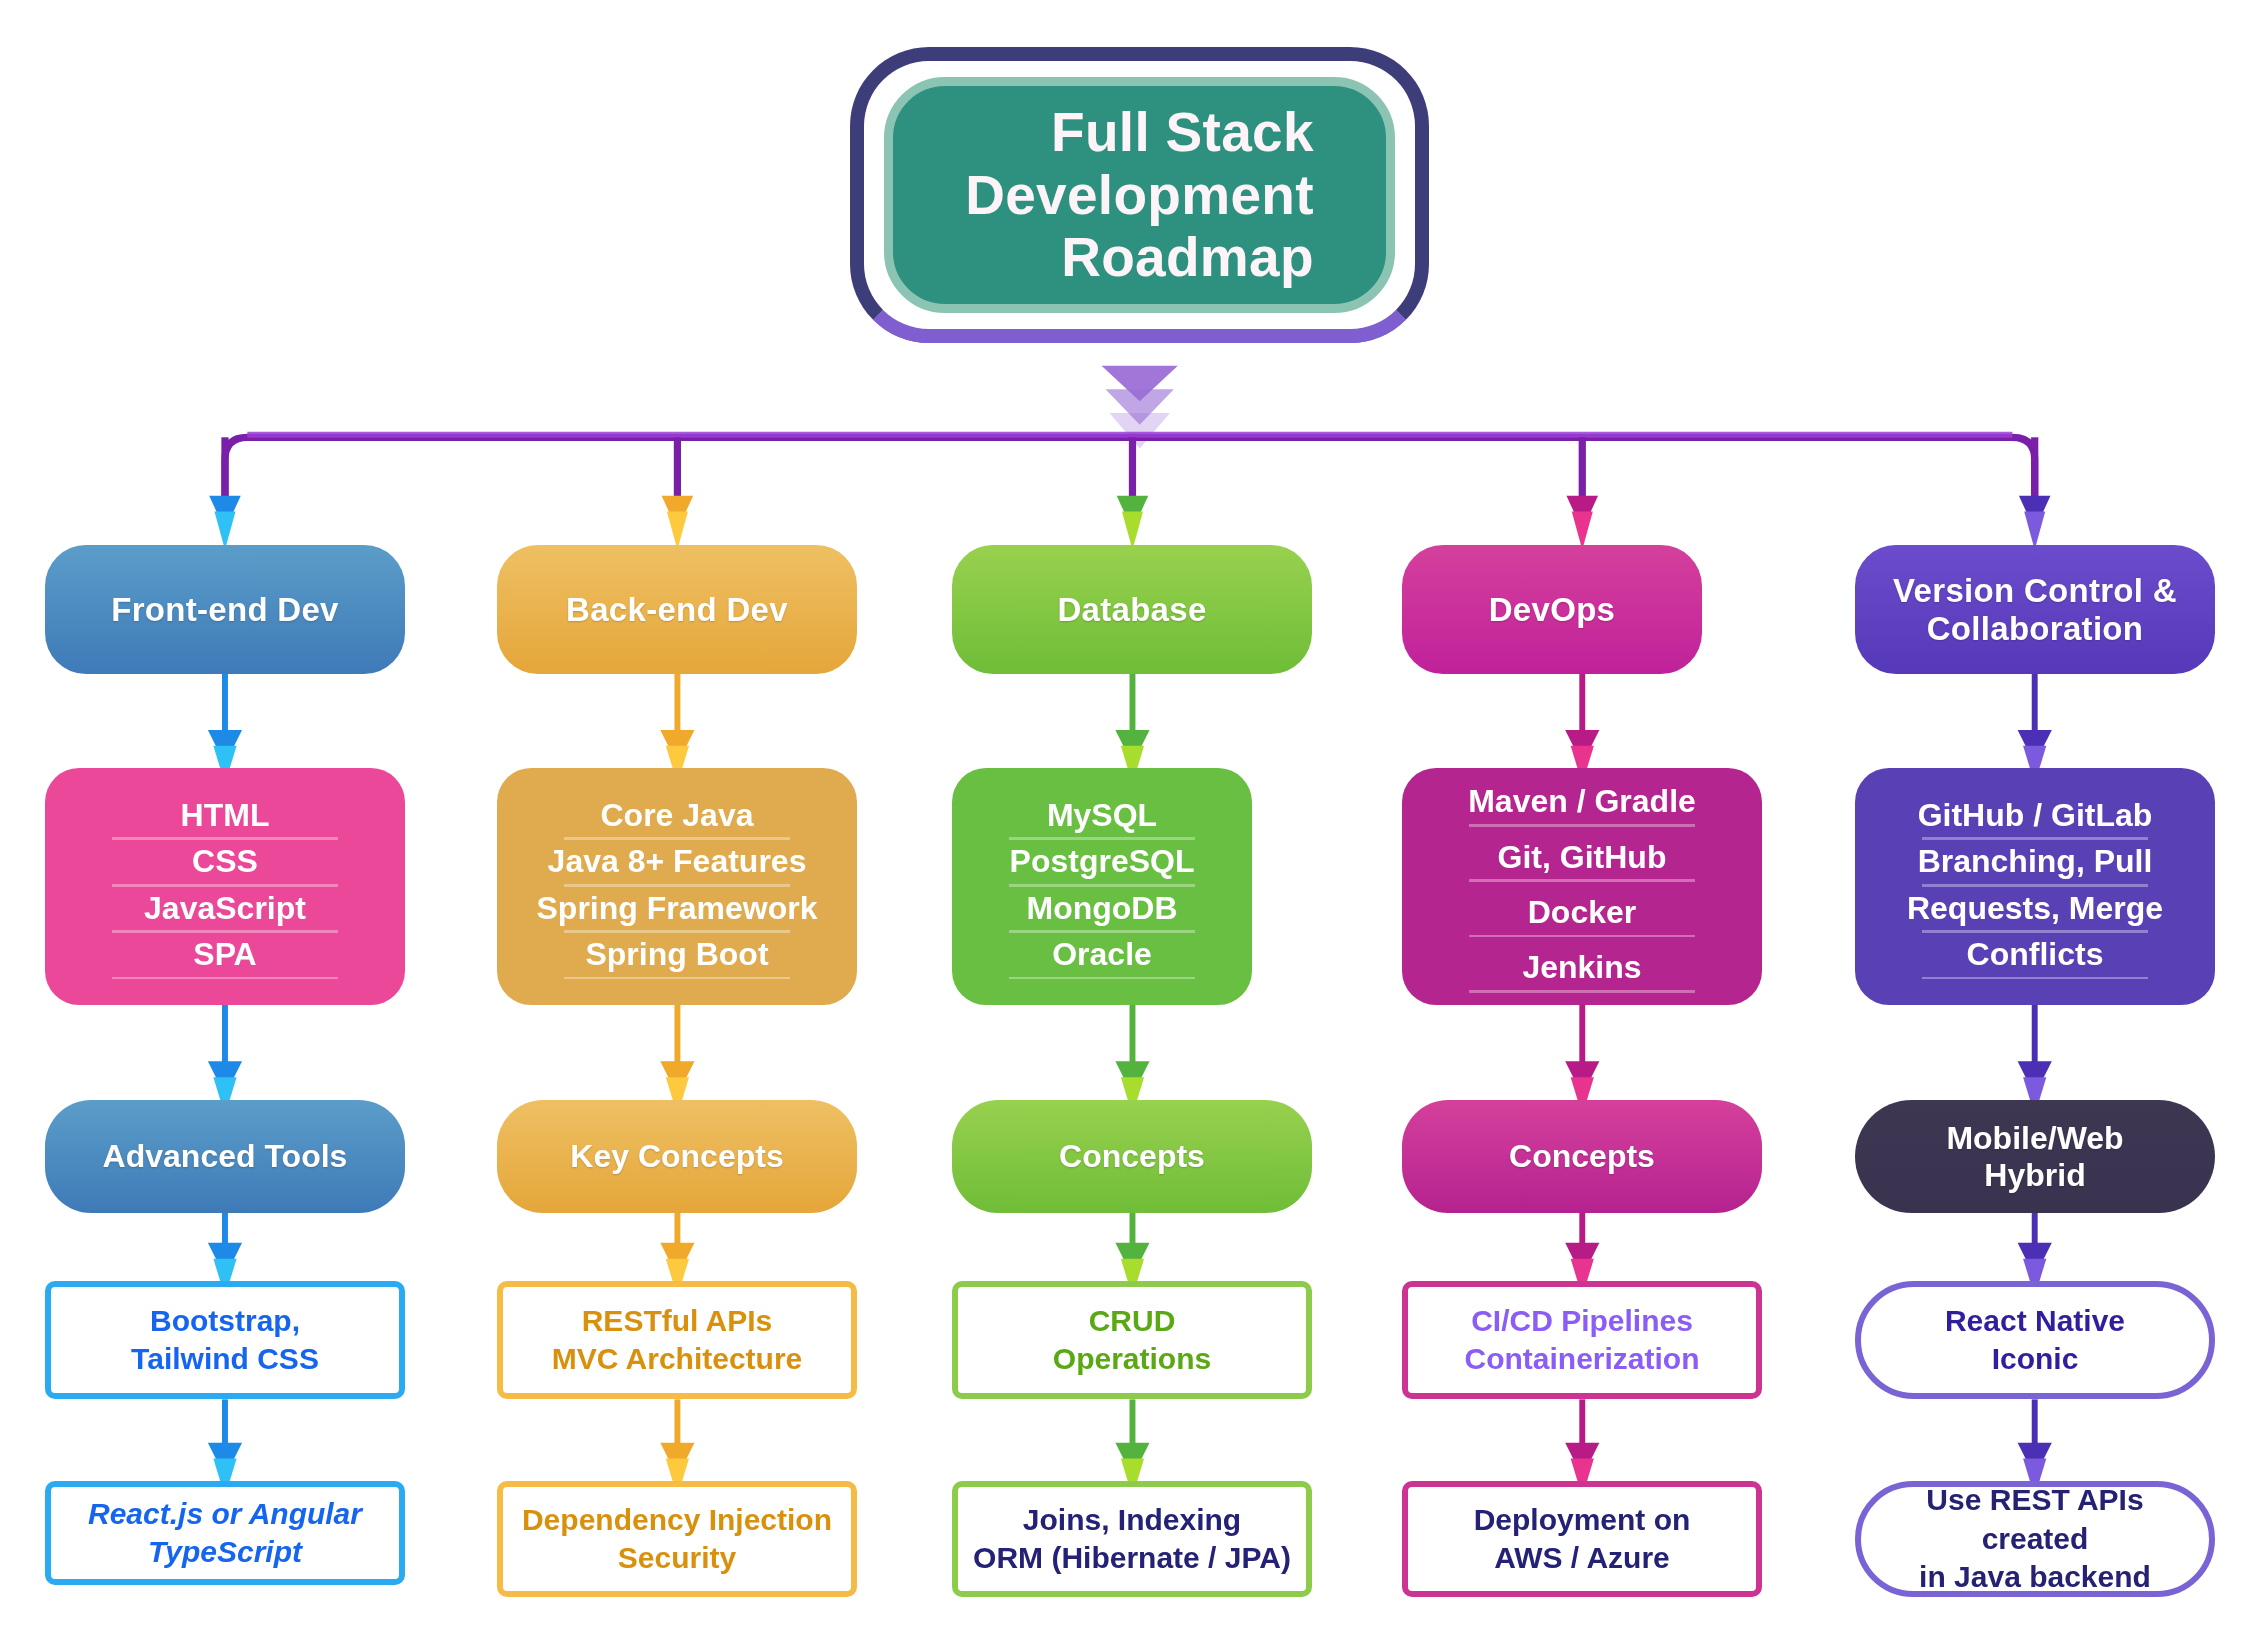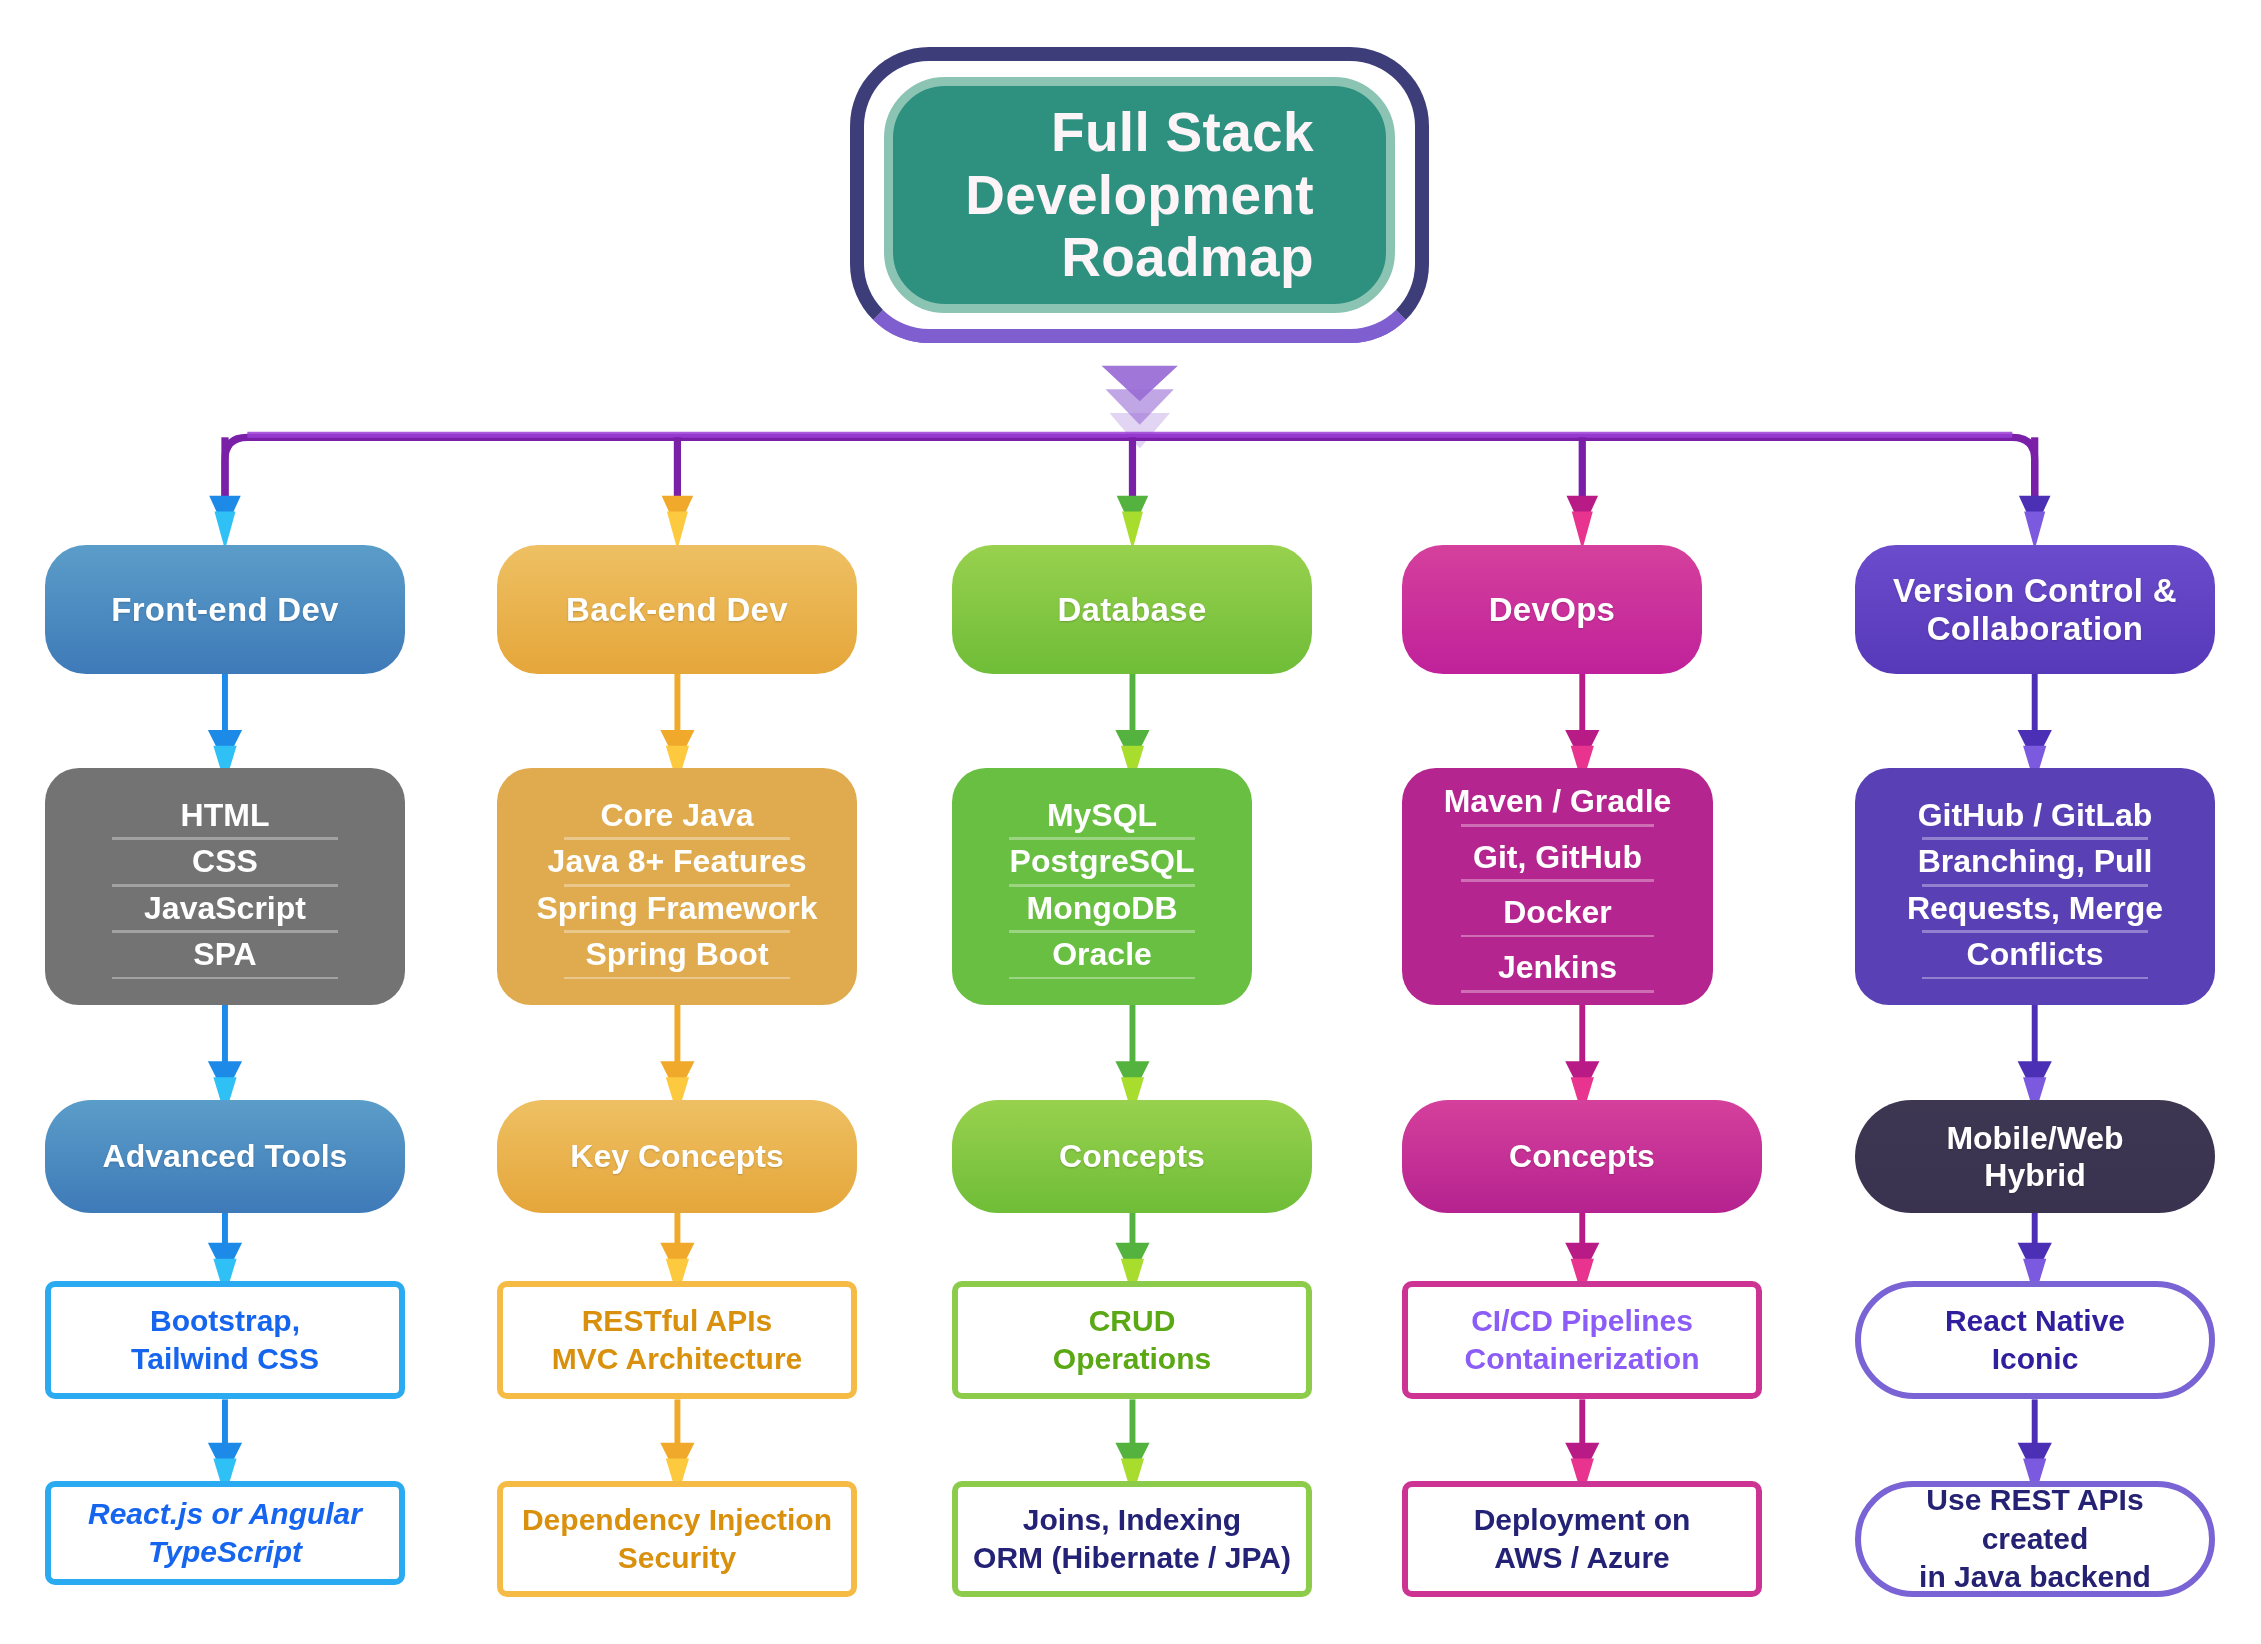--- a/index.html
+++ b/index.html
@@ -176,21 +176,21 @@
         <div>Roadmap</div>
       </div>
     </div>
   </div>
 
   <div id="columns">
       <div class="col" style="left: 45px; width: 360px;">
         <div class="node header-node" style="left: 0px; top: 545px; width: 360px; height: 129px; background: linear-gradient(rgb(91, 157, 201), rgb(62, 122, 184)); text-shadow: rgba(0, 0, 0, 0.18) 0px 1.3px 2px;">
           <span>Front-end Dev</span>
         </div>
-        <div class="node list-node" style="left: 0px; top: 768px; width: 360px; height: 237px; background: #737373;">
+        <div class="node list-node" style="left: 0px; top: 768px; width: 360px; height: 237px; background: #ec4899;">
           <div class="li">HTML</div>
           <div class="li">CSS</div>
           <div class="li">JavaScript</div>
           <div class="li">SPA</div>
         </div>
         <div class="node concept-node" style="left: 0px; top: 1100px; width: 360px; height: 113px; background: linear-gradient(rgb(91, 157, 201), rgb(62, 122, 184)); text-shadow: rgba(0, 0, 0, 0.18) 0px 1.3px 2px;">
           <span>Advanced Tools</span>
         </div>
         <div class="node outline-node" style="left: 0px; top: 1281px; width: 360px; height: 118px; border: 6px solid rgb(42, 170, 240); color: rgb(21, 101, 239);">
           <div>
@@ -254,21 +254,21 @@
           <div>
             <div>Joins, Indexing</div>
                        <div>ORM (Hibernate / JPA)</div>
           </div>
         </div>
       </div>
       <div class="col" style="left: 1402px; width: 360px;">
         <div class="node header-node" style="left: 0px; top: 545px; width: 300px; height: 129px; background: linear-gradient(rgb(213, 64, 156), rgb(192, 33, 154)); text-shadow: rgba(0, 0, 0, 0.18) 0px 1.3px 2px;">
           <span>DevOps</span>
         </div>
-        <div class="node list-node" style="left: 0px; top: 768px; width: 311px; height: 237px; background: rgb(181, 37, 143); gap: 9px;">
+        <div class="node list-node" style="left: 0px; top: 768px; width: 360px; height: 237px; background: rgb(181, 37, 143); gap: 9px;">
           <div class="li">Maven / Gradle</div>
           <div class="li">Git, GitHub</div>
           <div class="li">Docker</div>
           <div class="li">Jenkins</div>
         </div>
         <div class="node concept-node" style="left: 0px; top: 1100px; width: 360px; height: 113px; background: linear-gradient(rgb(213, 64, 156), rgb(181, 34, 143)); text-shadow: rgba(0, 0, 0, 0.18) 0px 1.3px 2px;">
           <span>Concepts</span>
         </div>
         <div class="node outline-node" style="left: 0px; top: 1281px; width: 360px; height: 118px; border: 6px solid rgb(204, 51, 146); color: #8b5cf6;">
           <div>

